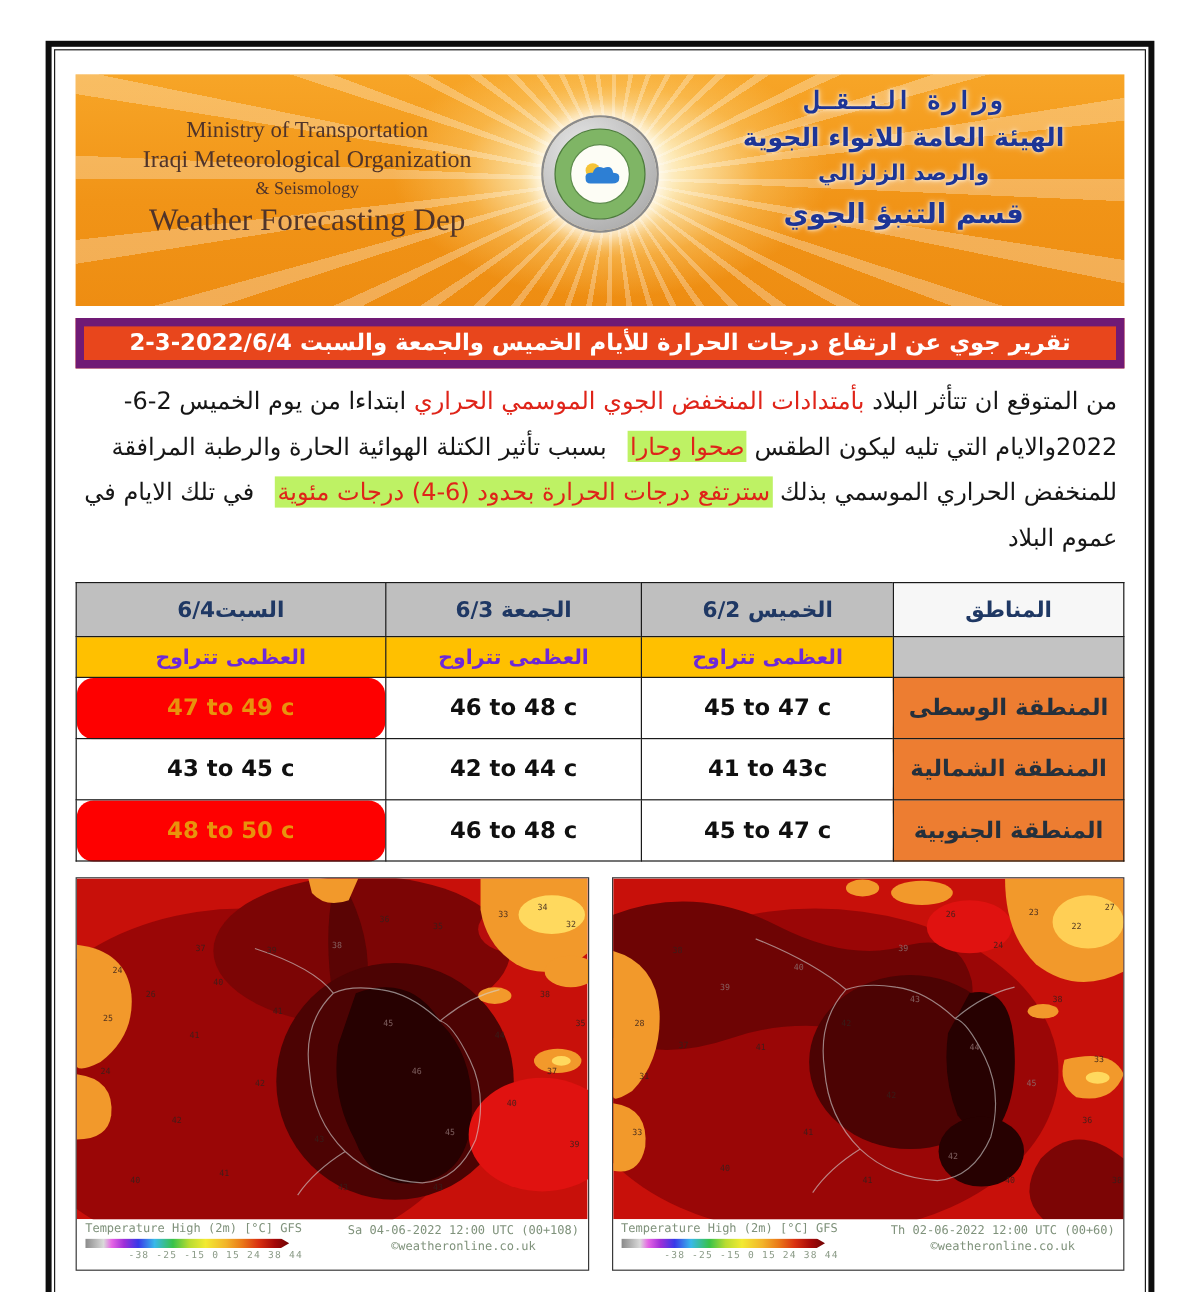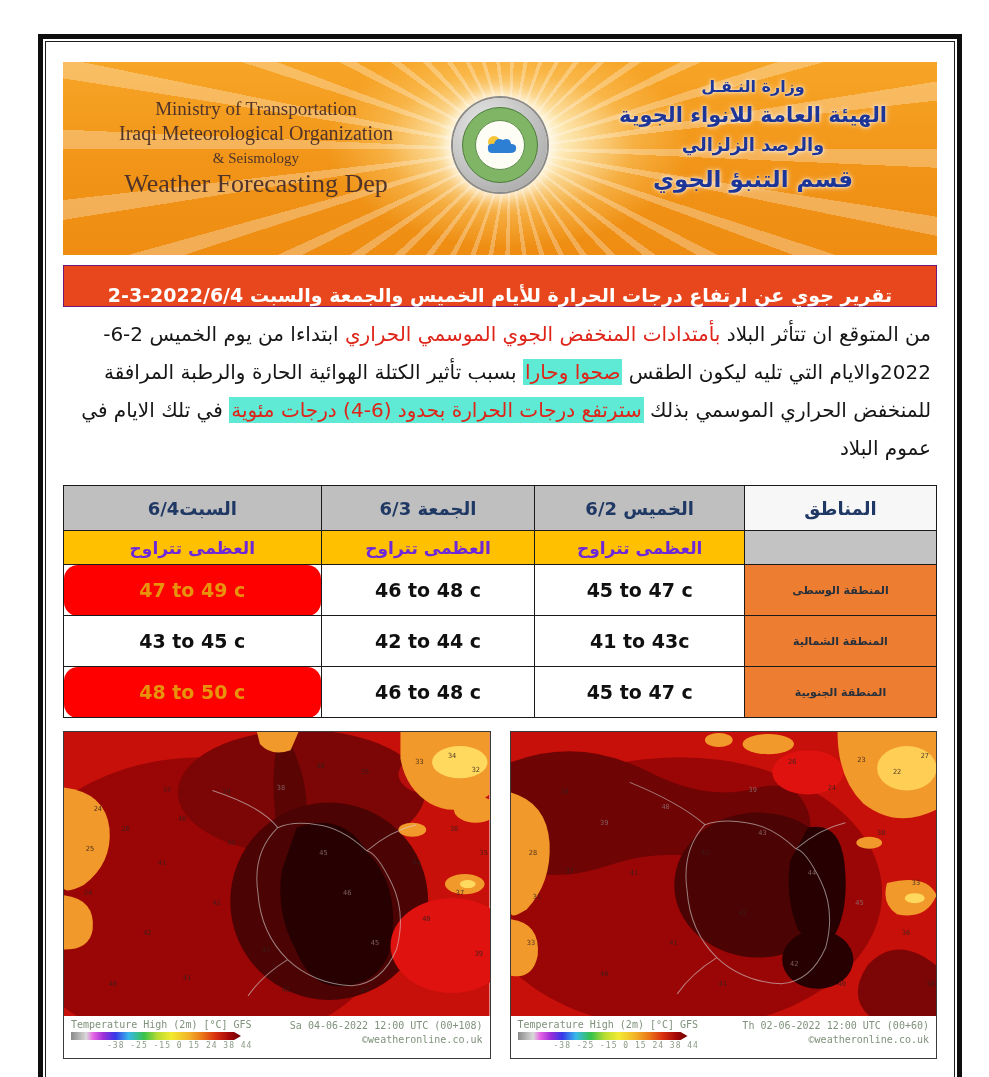--- a/index.html
+++ b/index.html
@@ -17,69 +17,69 @@
            radial-gradient(ellipse 260px 150px at 51% 42%, rgba(255,255,255,.97) 0%, rgba(255,246,205,.85) 22%, rgba(255,222,140,.35) 48%, rgba(255,255,255,0) 70%),
            linear-gradient(180deg,#f7a527 0%,#f19417 55%,#ee8d12 100%); }
   .hdr::before { content:""; position:absolute; inset:-60px;
          background:repeating-conic-gradient(from 0deg at 51% 47%, rgba(255,255,255,.28) 0deg 2.5deg, rgba(255,255,255,0) 2.5deg 9deg); }
   .hdr-en { position:absolute; left:28px; top:34px; width:330px; text-align:center;
             font-family:"Liberation Serif", serif; color:#50342a; line-height:25px; }
   .hdr-en .l1{font-size:19px;} .hdr-en .l2{font-size:20px;} .hdr-en .l3{font-size:15px;} .hdr-en .l4{font-size:26px;}
   .hdr-ar { position:absolute; right:34px; top:10px; width:300px; text-align:center; direction:rtl;
             color:#1d3596; font-weight:bold; line-height:29px;
             text-shadow:0 0 3px rgba(255,255,255,.9), 0 0 6px rgba(255,255,255,.7); }
-  .hdr-ar .a1{font-size:16px;} .hdr-ar .a2{font-size:21px;text-align:center;} .hdr-ar .a3{font-size:18px;} .hdr-ar .a4{font-size:23px; margin-top:6px;}
+  .hdr-ar .a1{font-size:21px;font-family:Liberation Mono, monospace;} .hdr-ar .a2{font-size:21px;text-align:center;} .hdr-ar .a3{font-size:18px;} .hdr-ar .a4{font-size:23px; margin-top:6px;}
   .date-box { position:absolute; right:40px; top:152px; background:#fff; border:2px solid #2a2a2a;
               padding:3px 14px; direction:rtl; color:#17308f; font-weight:bold; font-size:17px; }
   
   .logo { position:absolute; left:50%; top:36px; transform:translateX(-50%);
           width:94px; height:94px; border-radius:50%;
           background:radial-gradient(circle at 35% 30%, #e8e8e8, #9f9f9f);
           box-shadow:0 0 0 2px #8b8b8b, 0 0 14px 6px rgba(255,255,255,.8);
           display:flex; align-items:center; justify-content:center; }
   .logo-green { width:76px; height:76px; border-radius:50%; background:#7fb565;
                 border:1px solid #4d7c3c; display:flex; align-items:center; justify-content:center; }
   .logo-white { width:50px; height:50px; border-radius:50%; background:#fdfdf5;
                 border:1px solid #5d8c4c; display:flex; align-items:center; justify-content:center; }
 
   
-  .title-banner { margin-top:10px; background:#e8461c; border:1px solid #701a75;
-                  height:42px; display:flex; align-items:flex-end; justify-content:center;
+  .title-banner { margin-top:10px; background:#e8461c; border:7px solid #701a75;
+                  height:42px; display:flex; align-items:center; justify-content:center;
                   direction:rtl; color:#fff; font-weight:bold; font-size:19px; }
 
   
   .para { direction:rtl; text-align:right; padding:8px 6px 2px 6px;
           font-size:20px; line-height:38px; color:#161616; }
   .seg-red { color:#df2419; }
-  .seg-hl  { color:#df2419; background:#5eead4; padding:1px 2px; }
+  .seg-hl  { color:#df2419; background:#bef264; padding:1px 2px;margin-left:11px; }
 
   
   table.temps { width:100%; border-collapse:collapse; margin-top:16px; direction:rtl; }
   .temps th, .temps td { border:1.6px solid #1a1a1a; text-align:center; vertical-align:middle; }
   .temps .hrow th { height:45px; background:#bfbfbf; color:#1f3864; font-size:18px; font-weight:bold;margin-top:30px; }
   .temps th.regions-h { background:#f7f7f7; }
   .temps .subrow td { height:34px; background:#ffc000; color:#6d28d9; font-size:17px; font-weight:bold; }
   .temps .subrow td.sub-empty { background:#c3c3c3; }
   .temps .drow td { height:51px; }
-  .temps td.region { background:#ed7d31; color:#25303c; font-weight:bold; font-size:11px; }
+  .temps td.region { background:#ed7d31; color:#25303c; font-weight:bold; font-size:19px; }
   .temps td.val { background:#fff; color:#101010; font-weight:bold; font-size:19px;border-radius:14px; }
   .temps td.val.hot { background:#fe0000; color:#e8930c; }
 
   
   .maps-row { display:flex; gap:19px; margin-top:13px; }
   .map-box { flex:1; border:1.6px solid #3a3a3a; background:#fff; }
   .map-box svg { display:block; width:100%; height:284px; }
   .map-caption { height:42px; display:flex; justify-content:space-between; padding:3px 7px 2px 7px;
                  font-family:"DejaVu Sans Mono", monospace; color:#7f927b; }
   .map-caption .cap-title { font-size:10px; }
   .cbar { width:170px; height:8px; margin-top:2px;
           clip-path:polygon(0 0, 96% 0, 100% 50%, 96% 100%, 0 100%);
           background:linear-gradient(90deg,#8a8a8a 0%,#d9d9d9 9%,#e565e5 13%,#9f2fd8 19%,#3838e8 26%,#38b8ea 34%,#38c24a 43%,#b8dc32 51%,#f2ea32 59%,#f2b42a 69%,#ea7818 77%,#d93010 85%,#a40808 93%,#6e0404 100%); }
   .cbar-ticks { font-size:8px; letter-spacing:1px; margin-top:1px; color:#8a9a86;margin-left:36px; }
-  .cap-right { text-align:right; font-size:10px; line-height:14px; }
+  .cap-right { text-align:center; font-size:10px; line-height:14px; }
   svg text { font-family:"DejaVu Sans Mono", monospace; font-size:7px; fill:#35201c; opacity:.85; }
   svg text.light { fill:#8d6f6f; }
 </style>
 </head>
 <body>
 
 <div class="frame-outer">
  <div class="frame-inner">
 
   <div class="hdr">

